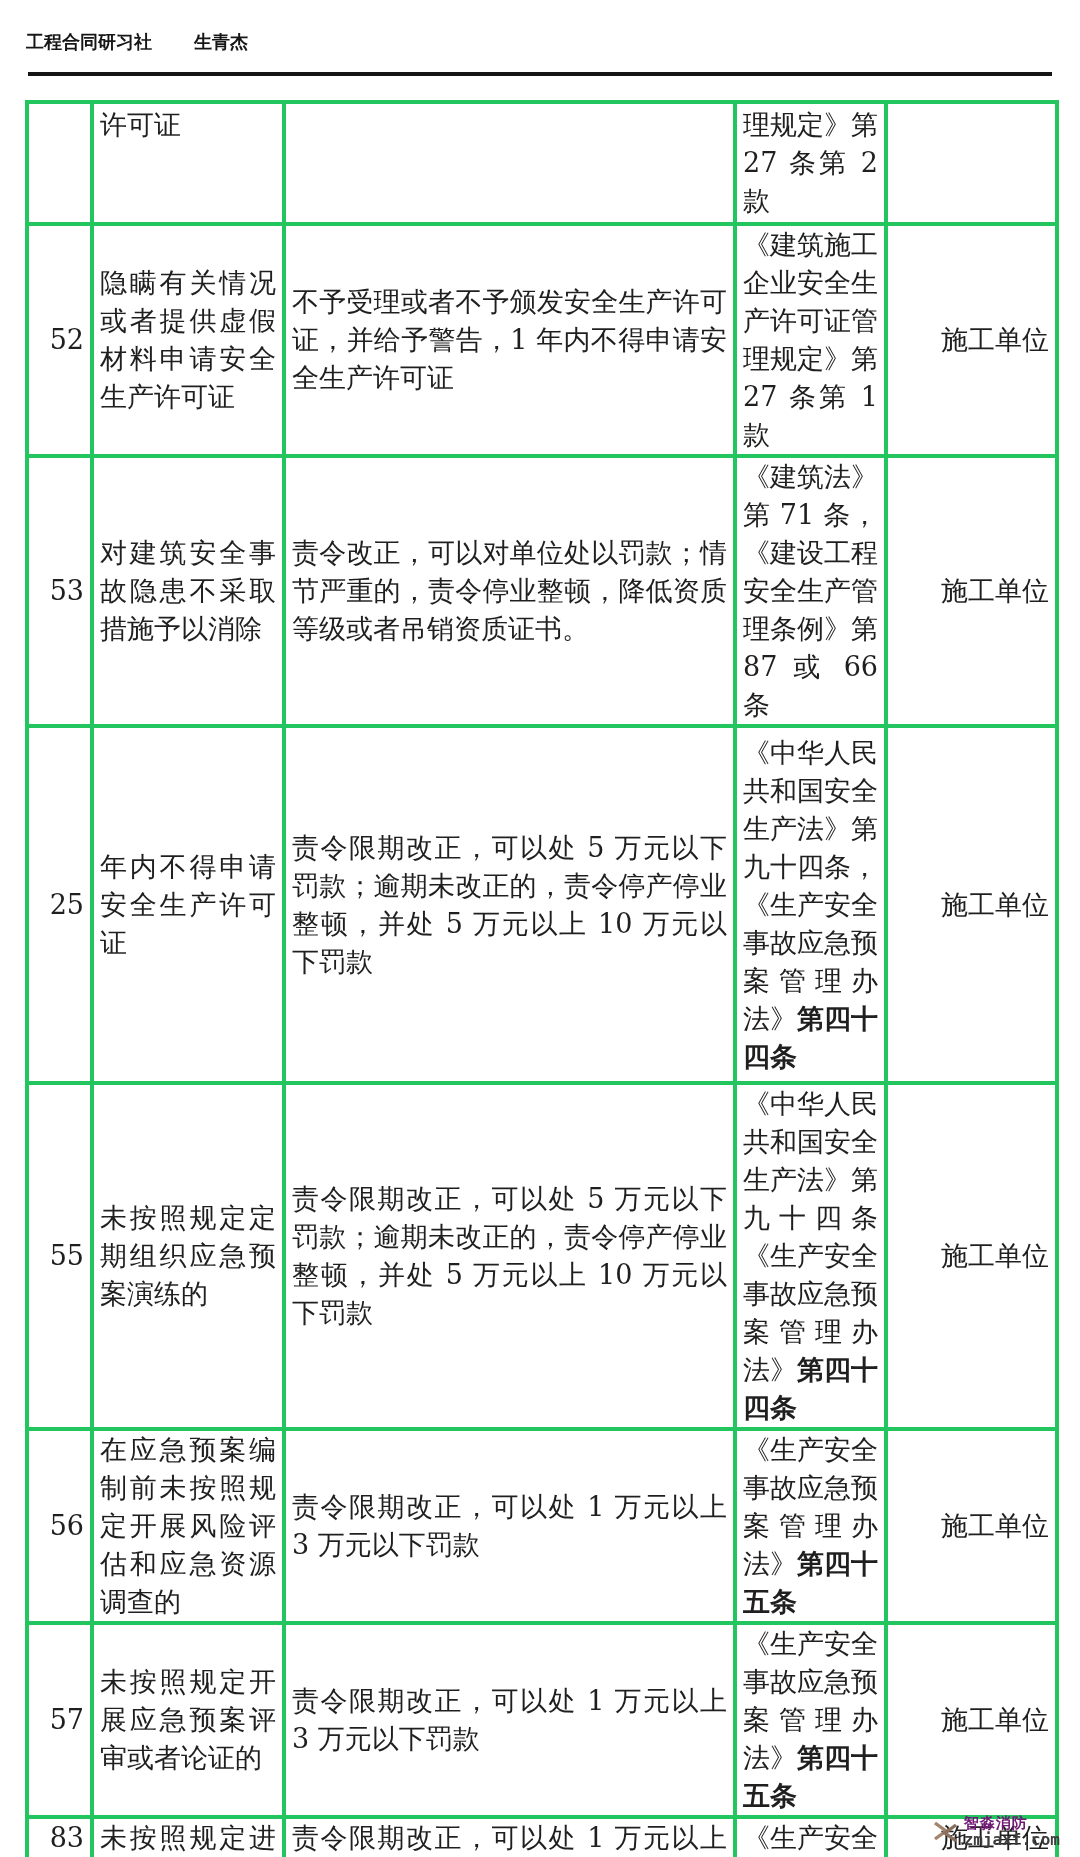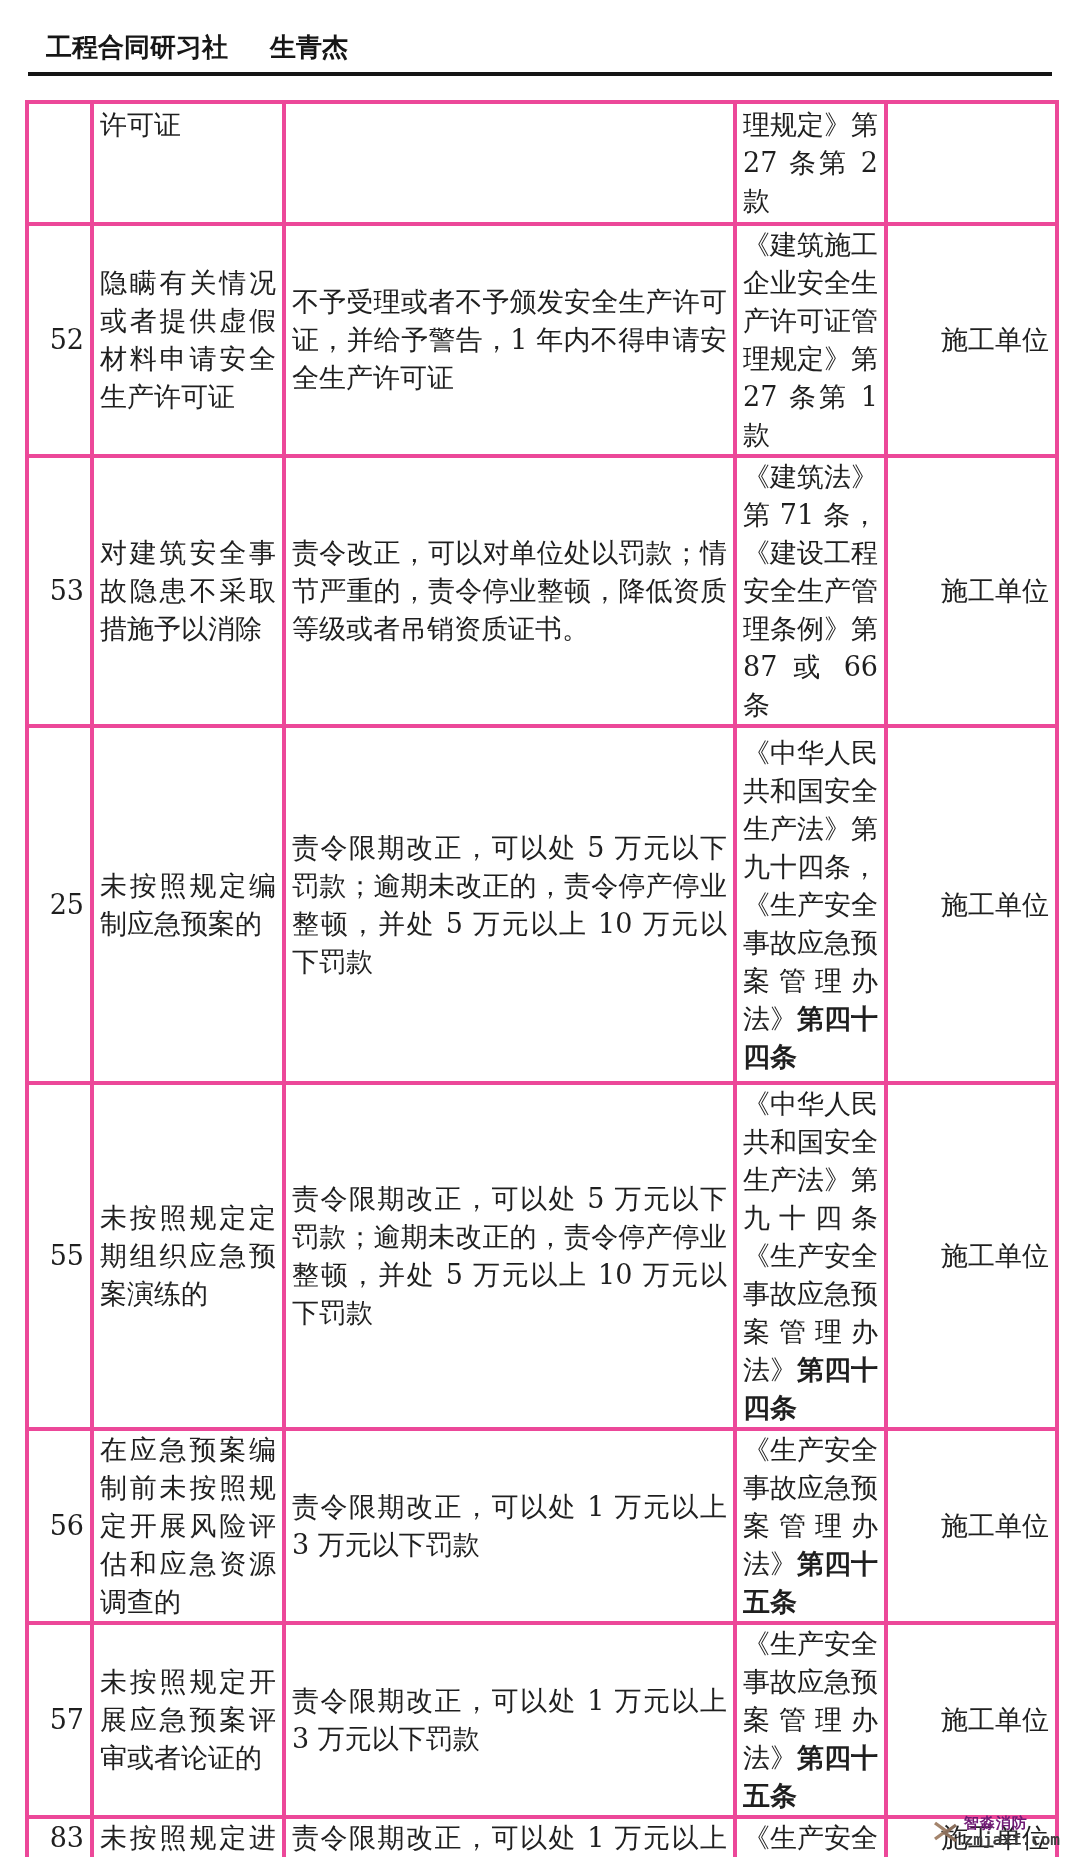--- a/index.html
+++ b/index.html
@@ -5,38 +5,38 @@
   html,body{margin:0;padding:0;background:#fff;}
   .page{
     position:relative;
     width:1080px;height:1857px;
     background:#ffffff;
     overflow:hidden;
     font-family:"DejaVu Serif","Liberation Serif",serif;
     color:#1f1f1f;
   }
   .doc-header{
-    position:absolute;left:46px;top:30px;
-    font-size:26px;font-weight:bold;color:#161616;
+    position:absolute;left:26px;top:30px;
+    font-size:18px;font-weight:bold;color:#161616;
     white-space:nowrap;
     text-align:center;
   }
   .doc-header .author{margin-left:42px;}
   .header-rule{
     position:absolute;left:28px;top:72px;
     width:1024px;height:4px;background:#151515;
   }
   table.law-table{
     position:absolute;left:25px;top:100px;
     width:1030px;
     border-collapse:collapse;
     table-layout:fixed;
   }
   table.law-table td{
-    border:4px solid #ec4899;
+    border:4px solid #22c55e;
     font-size:27px;
     line-height:38px;
     vertical-align:middle;
     padding:0 6px;
     color:#1f1f1f;
     overflow:hidden;
   }
   td.num{text-align:right;}
   td.violation{text-align:justify;text-justify:inter-character;}
   td.penalty{text-align:justify;text-justify:inter-character;padding:0 25px 0 8px;}
@@ -99,21 +99,21 @@
       </tr>
       <tr class="r2">
         <td class="num">53</td>
         <td class="violation">对建筑安全事故隐患不采取措施予以消除</td>
         <td class="penalty">责令改正，可以对单位处以罚款；情节严重的，责令停业整顿，降低资质等级或者吊销资质证书。</td>
         <td class="legal"><span>《建筑法》第 71 条，《建设工程安全生产管理条例》第 87 或 66 条</span></td>
         <td class="resp">施工单位</td>
       </tr>
       <tr class="r3">
         <td class="num">25</td>
-        <td class="violation">未按照规定编制应急预案的</td>
+        <td class="violation">年内不得申请安全生产许可证</td>
         <td class="penalty">责令限期改正，可以处 5 万元以下罚款；逾期未改正的，责令停产停业整顿，并处 5 万元以上 10 万元以下罚款</td>
         <td class="legal"><span>《中华人民共和国安全生产法》第九十四条，《生产安全事故应急预案管理办法》</span><span style="font-weight: bold;">第四十四条</span></td>
         <td class="resp">施工单位</td>
       </tr>
       <tr class="r4">
         <td class="num">55</td>
         <td class="violation">未按照规定定期组织应急预案演练的</td>
         <td class="penalty">责令限期改正，可以处 5 万元以下罚款；逾期未改正的，责令停产停业整顿，并处 5 万元以上 10 万元以下罚款</td>
         <td class="legal"><span>《中华人民共和国安全生产法》第九十四条《生产安全事故应急预案管理办法》</span><span style="font-weight: bold;">第四十四条</span></td>
         <td class="resp">施工单位</td>

